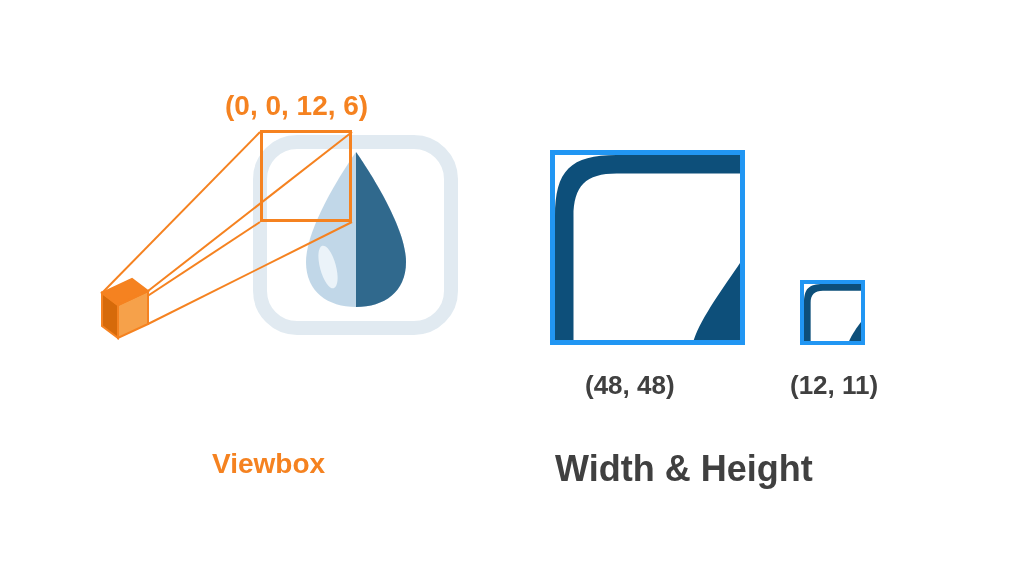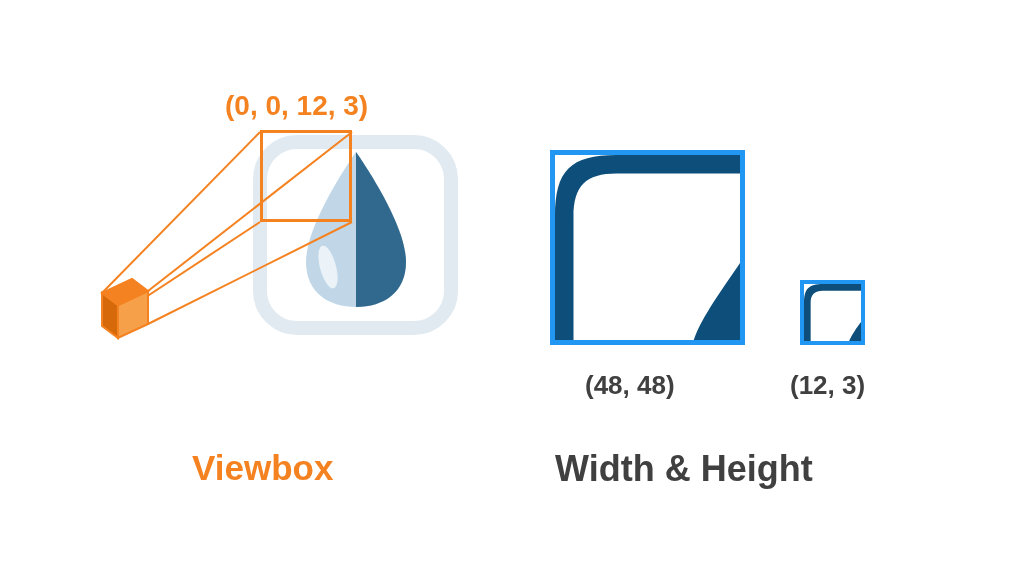--- a/index.html
+++ b/index.html
@@ -18,23 +18,23 @@
   .orange { color: #f58220; }
   .blue { color: #404040; }
 
   
   .viewbox-coords {
     left: 225px;
     top: 90px;
     font-size: 28px;
   }
   .viewbox-title {
-    left: 192px;
+    left: 212px;
     top: 448px;
-    font-size: 35px;
+    font-size: 28px;
   }
   .wh-title {
     left: 555px;
     top: 448px;
     font-size: 36px;
   }
   .dim48 {
     left: 585px;
     top: 370px;
     font-size: 26px;
@@ -110,29 +110,29 @@
 
   .cropped-content {
     position: absolute;
     width: 100%;
     height: 100%;
   }
 </style>
 </head>
 <body>
 
-<div class="label orange viewbox-coords">(0, 0, 12, 3)</div>
+<div class="label orange viewbox-coords">(0, 0, 12, 6)</div>
 
 <div class="label orange viewbox-title">Viewbox</div>
 
 <div class="label blue wh-title">Width &amp; Height</div>
 
 <div class="label blue dim48">(48, 48)</div>
 
-<div class="label blue dim12">(12, 3)</div>
+<div class="label blue dim12">(12, 11)</div>
 
 <div class="icon-rrect">
   <svg width="120" height="160" viewBox="0 0 120 160">
 
     <path d="M60 5 C60 5 110 75 110 115 C110 145 88 160 60 160 C32 160 10 145 10 115 C10 75 60 5 60 5 Z" fill="#b7d1e4"></path>
 
     <path d="M60 5 C60 5 110 75 110 115 C110 145 88 160 60 160 L60 5 Z" fill="#0d4f7a"></path>
 
     <ellipse cx="32" cy="120" rx="8" ry="22" fill="#e8f1f8" transform="rotate(-15 32 120)"></ellipse>
   </svg>

